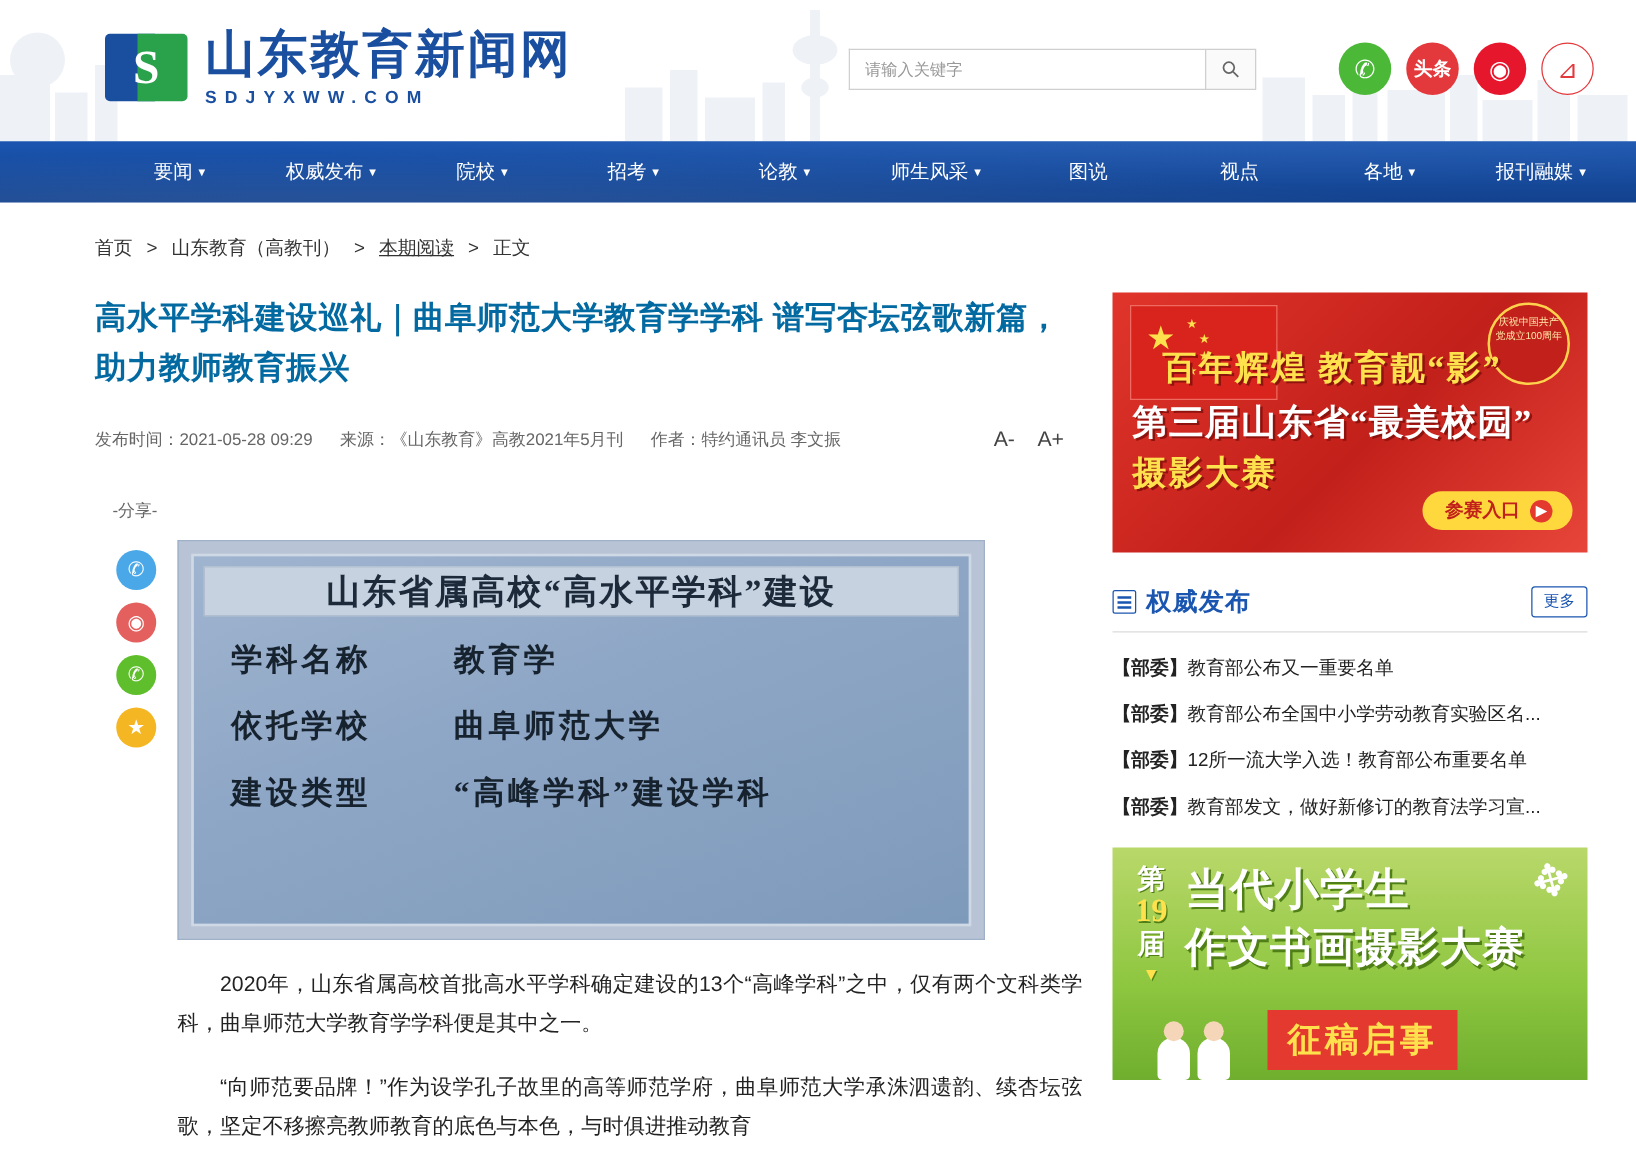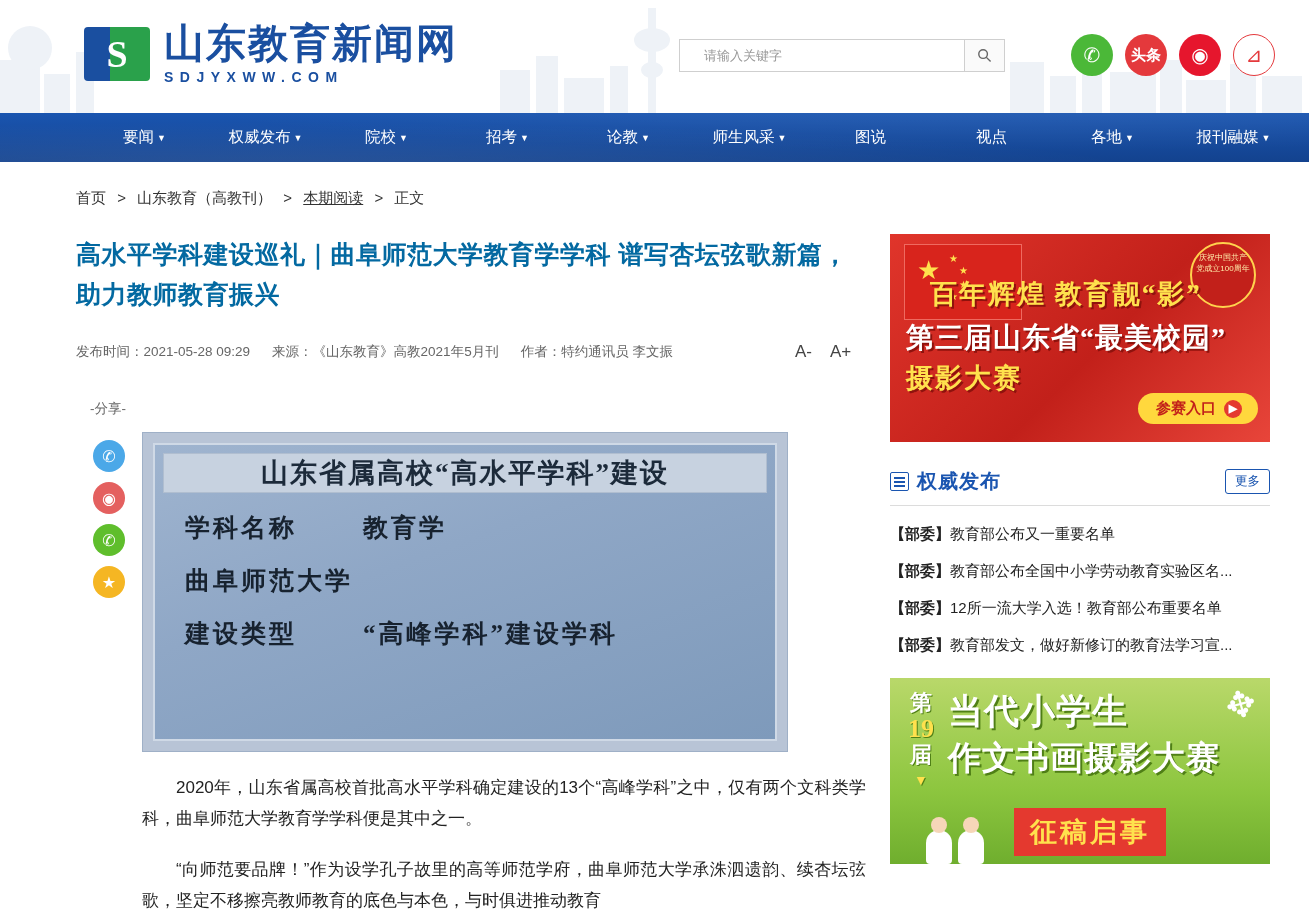--- a/index.html
+++ b/index.html
@@ -95,21 +95,21 @@
     left: 679px;
     top: 39px;
     display: flex;
     height: 33px;
   }
   .search-input {
     width: 285px;
     height: 33px;
     border: 1px solid #cfcfcf;
     border-right: none;
-    padding: 0 24px;
+    padding: 0 12px;
     font-size: 13px;
     color: #333;
     outline: none;
     background: #fff;
   }
   .search-input::placeholder { color: #999; }
   .search-btn {
     width: 41px;
     height: 33px;
     border: 1px solid #cfcfcf;
@@ -665,20 +665,21 @@
       <div class="content-col">
         <div class="figure">
           <div class="plaque">
             <div class="plaque-head">山东省属高校“高水平学科”建设</div>
             <div class="plaque-rows">
               <div class="plaque-row">
                 <span class="k">学科名称</span>
                 <span class="v">教育学</span>
               </div>
               <div class="plaque-row">
+                <span class="k">依托学校</span>
                 <span class="v">曲阜师范大学</span>
               </div>
               <div class="plaque-row">
                 <span class="k">建设类型</span>
                 <span class="v">“高峰学科”建设学科</span>
               </div>
             </div>
           </div>
         </div>
 

